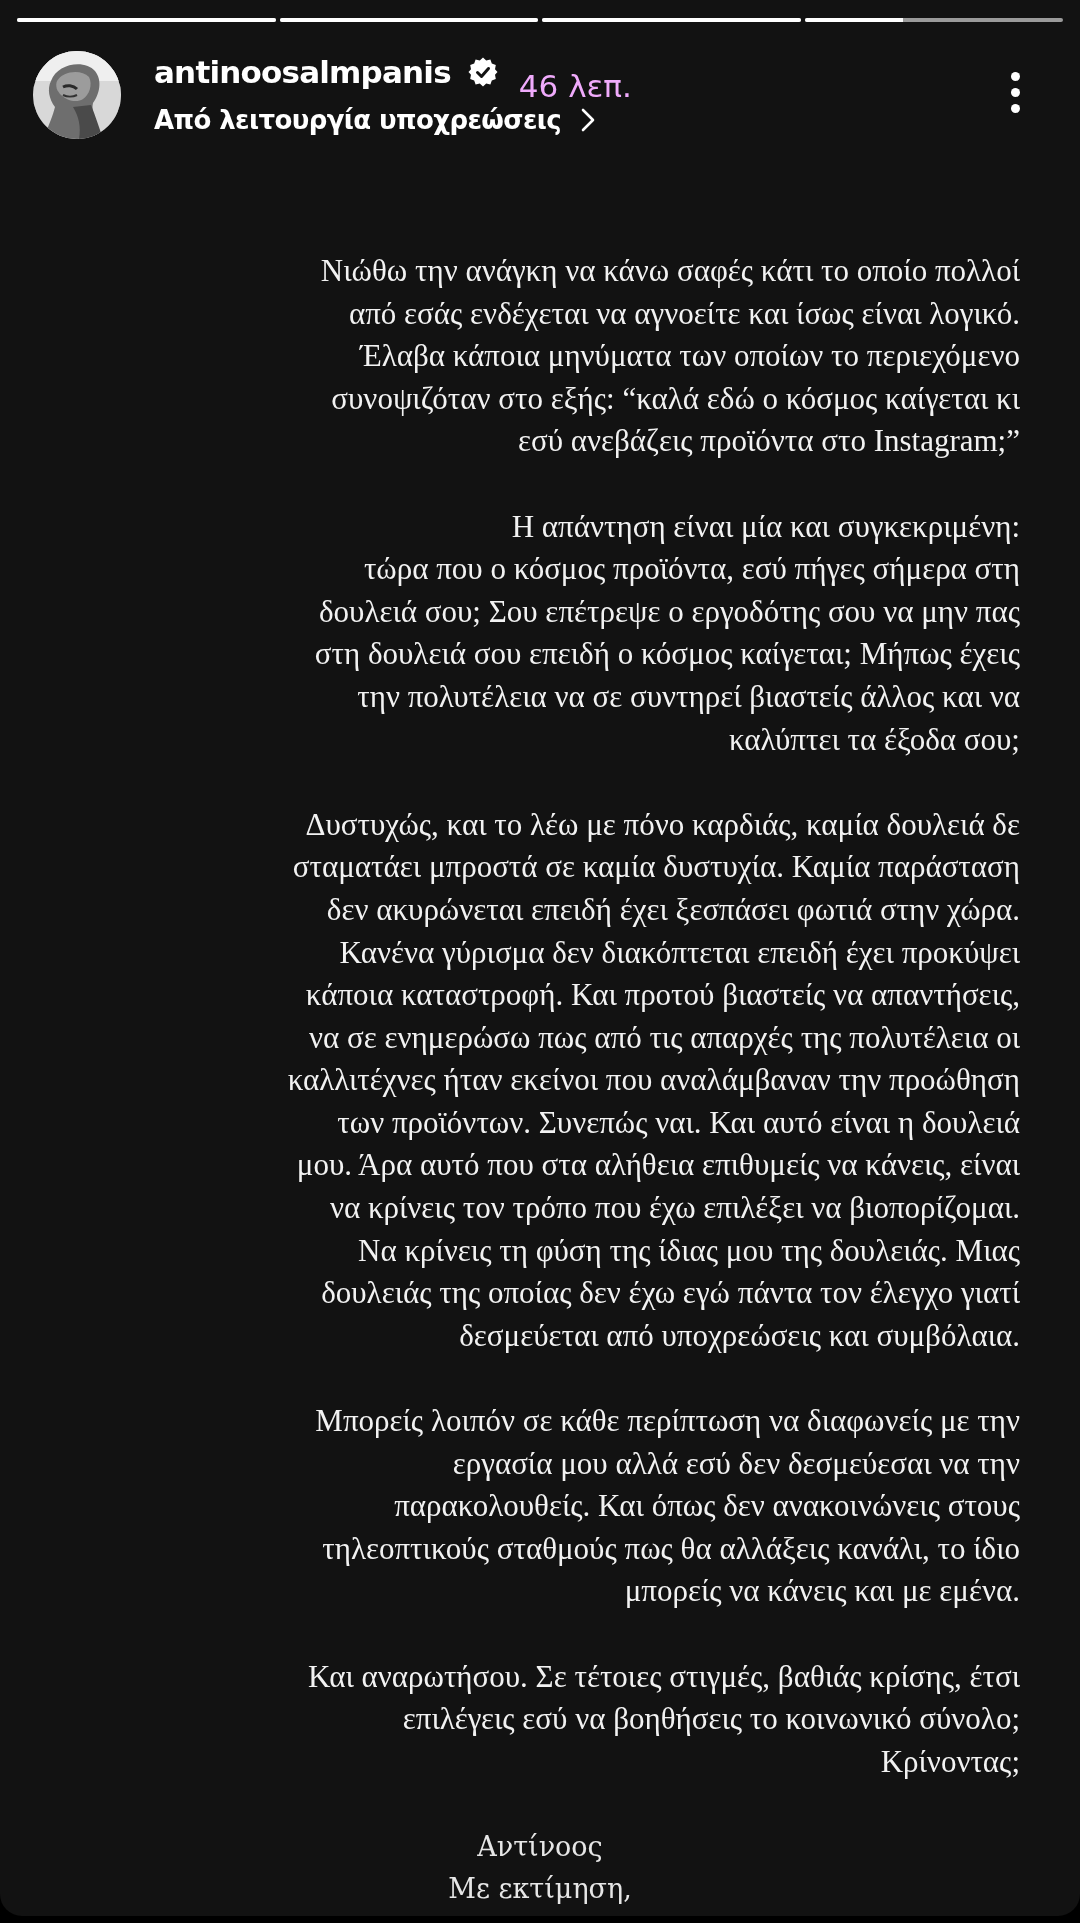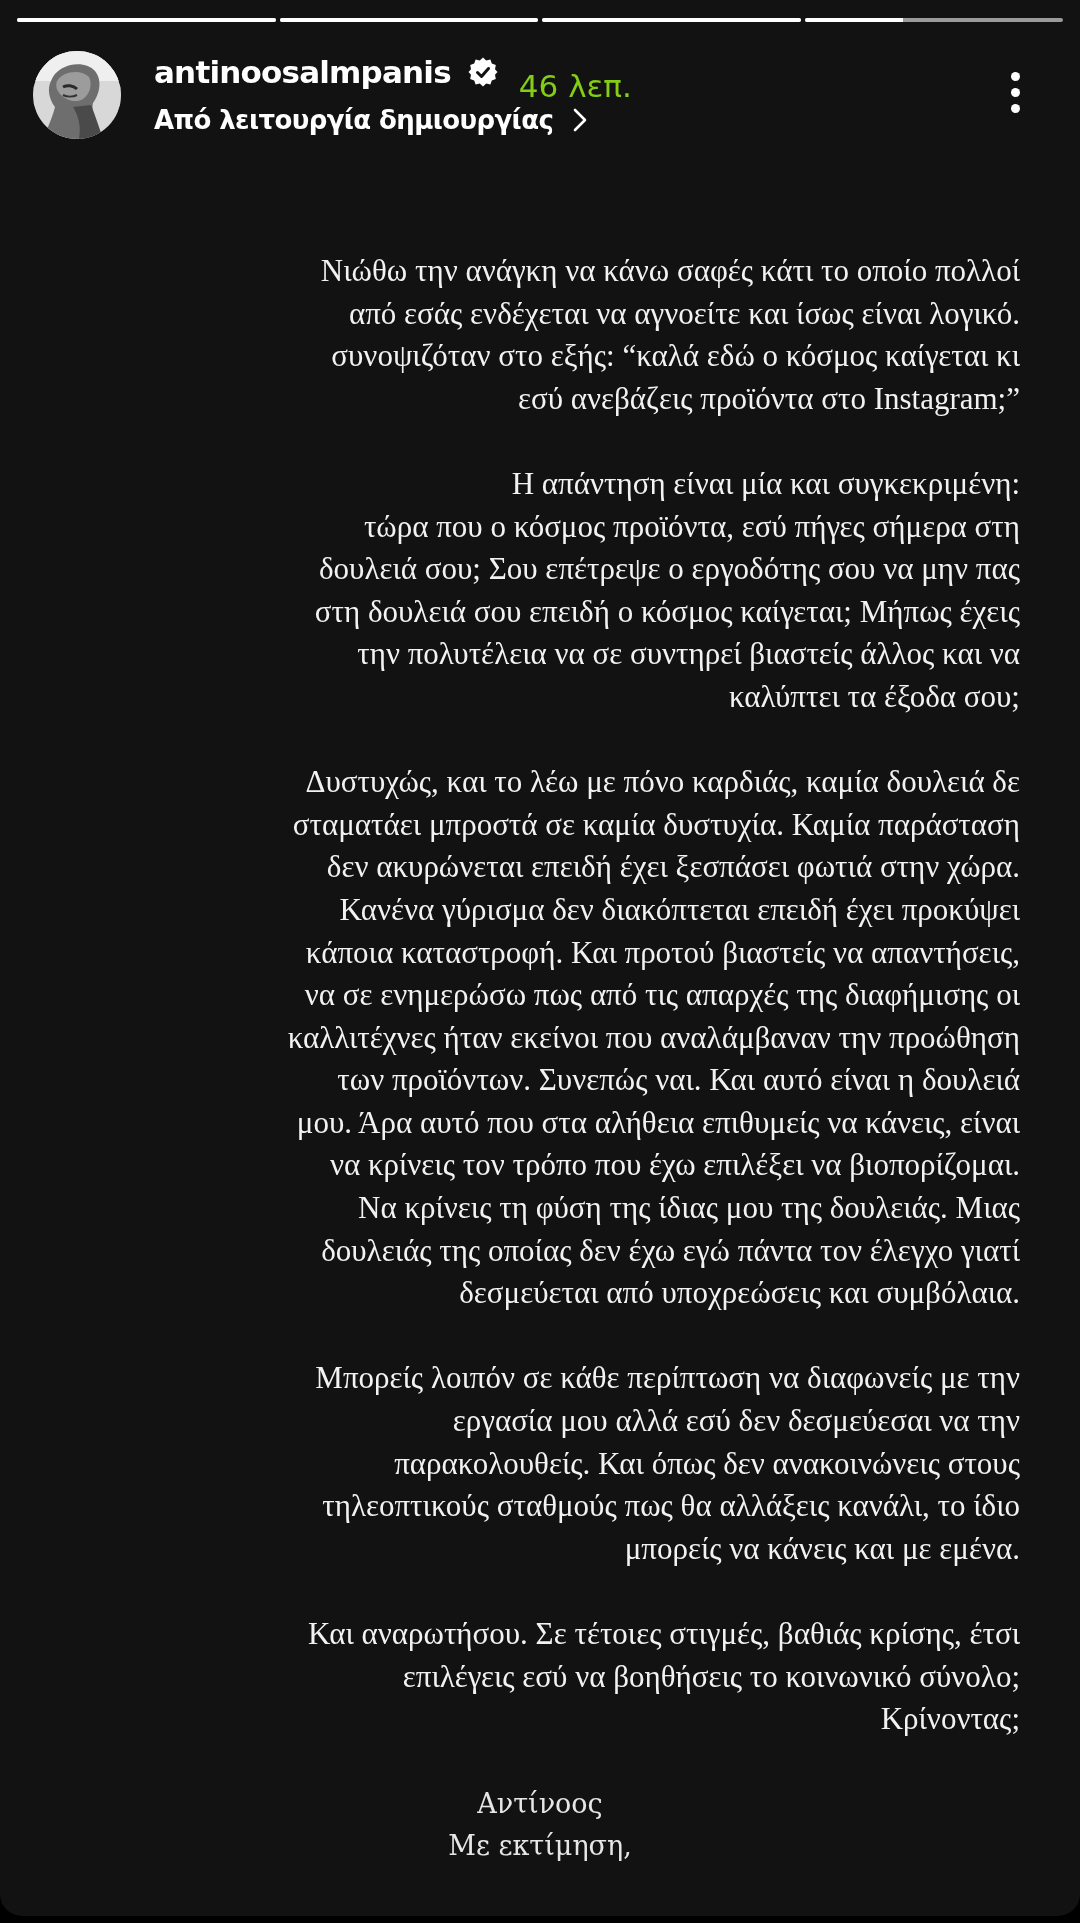--- a/index.html
+++ b/index.html
@@ -78,21 +78,21 @@
     font-weight: bold;
     font-size: 31px;
     letter-spacing: -0.8px;
   }
   .verified {
     width: 32px;
     height: 32px;
     display: inline-block;
   }
   .time {
-    color: #84cc16;
+    color: #f0abfc;
     font-size: 31px;
     margin-left: 4px;
     margin-top: 28px;
   }
   .sub-line {
     position: absolute;
     left: 154px;
     top: 52px;
     height: 40px;
     display: flex;
@@ -189,55 +189,56 @@
     <div class="user-line">
       <span class="username">antinoosalmpanis</span>
       <svg class="verified" viewBox="0 0 32 32">
         <path d="M16 1.5 L19.2 4.4 L23.4 3.6 L24.8 7.6 L28.8 9 L28 13.2 L30.5 16 L28 18.8 L28.8 23 L24.8 24.4 L23.4 28.4 L19.2 27.6 L16 30.5 L12.8 27.6 L8.6 28.4 L7.2 24.4 L3.2 23 L4 18.8 L1.5 16 L4 13.2 L3.2 9 L7.2 7.6 L8.6 3.6 L12.8 4.4 Z" fill="#ffffff"></path>
         <path d="M10.5 16.5 L14.5 20.5 L21.5 12.5" stroke="#121212" stroke-width="3" fill="none" stroke-linecap="round" stroke-linejoin="round"></path>
       </svg>
       <span class="time">46 λεπ.</span>
     </div>
 
     <div class="sub-line">
-      <span class="sub-text">Από λειτουργία δημιουργίας</span>
+      <span class="sub-text">Από λειτουργία υποχρεώσεις</span>
       <svg class="chevron" viewBox="0 0 22 30">
         <path d="M6 5 L16 15 L6 25" stroke="#ffffff" stroke-width="2.6" fill="none" stroke-linecap="round" stroke-linejoin="round"></path>
       </svg>
     </div>
 
     <div class="more-btn">
       <span></span>
       <span></span>
       <span></span>
     </div>
   </div>
 
   <div class="letter">
     <div class="para">
       <span class="line">Νιώθω την ανάγκη να κάνω σαφές κάτι το οποίο πολλοί</span>
       <span class="line">από εσάς ενδέχεται να αγνοείτε και ίσως είναι λογικό.</span>
+      <span class="line">Έλαβα κάποια μηνύματα των οποίων το περιεχόμενο</span>
       <span class="line">συνοψιζόταν στο εξής: “καλά εδώ ο κόσμος καίγεται κι</span>
       <span class="line">εσύ ανεβάζεις προϊόντα στο Instagram;”</span>
     </div>
     <div class="para">
       <span class="line">Η απάντηση είναι μία και συγκεκριμένη:</span>
       <span class="line">τώρα που ο κόσμος προϊόντα, εσύ πήγες σήμερα στη</span>
       <span class="line">δουλειά σου; Σου επέτρεψε ο εργοδότης σου να μην πας</span>
       <span class="line">στη δουλειά σου επειδή ο κόσμος καίγεται; Μήπως έχεις</span>
       <span class="line">την πολυτέλεια να σε συντηρεί βιαστείς άλλος και να</span>
       <span class="line">καλύπτει τα έξοδα σου;</span>
     </div>
     <div class="para">
       <span class="line">Δυστυχώς, και το λέω με πόνο καρδιάς, καμία δουλειά δε</span>
       <span class="line">σταματάει μπροστά σε καμία δυστυχία. Καμία παράσταση</span>
       <span class="line">δεν ακυρώνεται επειδή έχει ξεσπάσει φωτιά στην χώρα.</span>
       <span class="line">Κανένα γύρισμα δεν διακόπτεται επειδή έχει προκύψει</span>
       <span class="line">κάποια καταστροφή. Και προτού βιαστείς να απαντήσεις,</span>
-      <span class="line">να σε ενημερώσω πως από τις απαρχές της διαφήμισης οι</span>
+      <span class="line">να σε ενημερώσω πως από τις απαρχές της πολυτέλεια οι</span>
       <span class="line">καλλιτέχνες ήταν εκείνοι που αναλάμβαναν την προώθηση</span>
       <span class="line">των προϊόντων. Συνεπώς ναι. Και αυτό είναι η δουλειά</span>
       <span class="line">μου. Άρα αυτό που στα αλήθεια επιθυμείς να κάνεις, είναι</span>
       <span class="line">να κρίνεις τον τρόπο που έχω επιλέξει να βιοπορίζομαι.</span>
       <span class="line">Να κρίνεις τη φύση της ίδιας μου της δουλειάς. Μιας</span>
       <span class="line">δουλειάς της οποίας δεν έχω εγώ πάντα τον έλεγχο γιατί</span>
       <span class="line">δεσμεύεται από υποχρεώσεις και συμβόλαια.</span>
     </div>
     <div class="para">
       <span class="line">Μπορείς λοιπόν σε κάθε περίπτωση να διαφωνείς με την</span>

